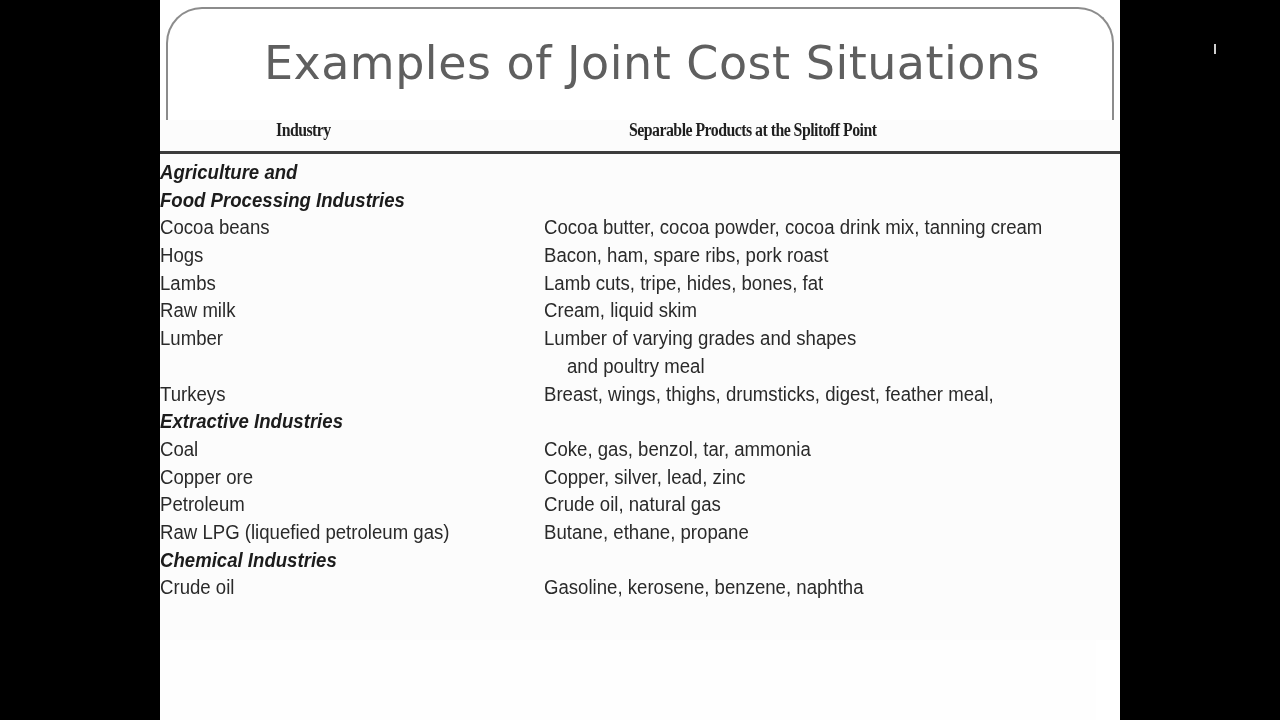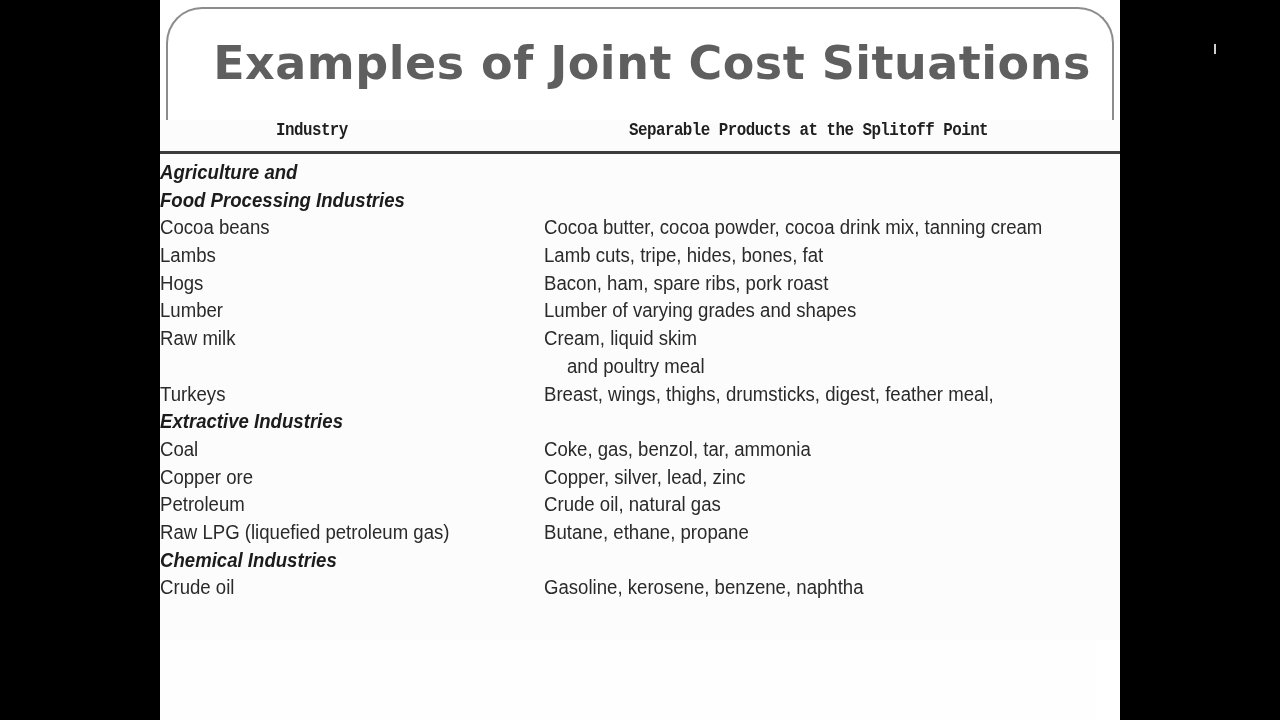--- a/index.html
+++ b/index.html
@@ -13,33 +13,33 @@
     .frame {
       position: absolute; left: 6px; top: 7px; width: 948px; height: 160px;
       border: 2px solid #8c8c8c; border-bottom: none;
       border-radius: 36px 36px 0 0;
     }
     .title {
       position: absolute; left: 0; top: 36px; width: 960px;
       text-align: center; padding-left: 24px;
       font-family: "DejaVu Sans", sans-serif;
       font-size: 46px; color: #5f5f5f; letter-spacing: 0.5px;
-      font-weight: bold;
+      font-weight: normal;
     }
     .table-img {
       position: absolute; left: 0; top: 120px; width: 960px; height: 520px;
       background: #fcfcfc;
     }
     .table-img .below {
       position: absolute; left: 0; top: 520px; width: 936px; height: 100px;
       background: #fefefe;
     }
     .thead {
       position: absolute; left: 0; top: 0; width: 960px; height: 34px;
-      font-family: Liberation Mono, monospace; font-weight: bold;
+      font-family: Liberation Serif, serif; font-weight: bold;
       font-size: 18px; color: #1f1f1f; letter-spacing: -0.6px;
       transform-origin: left top;
     }
     .thead .h1 { position: absolute; left: 116px; top: 0px; transform: scaleX(0.88); transform-origin: left top; }
     .thead .h2 { position: absolute; left: 469px; top: 0px; transform: scaleX(0.88); transform-origin: left top; }
     .rule {
       position: absolute; left: 0; top: 31px; width: 960px; height: 3px;
       background: #3c3c3c;
     }
     .rows { position: absolute; left: 0; top: 39px; width: 960px; }
@@ -77,34 +77,34 @@
         </div>
         <div class="row section">
           <span class="c1">Food Processing Industries</span>
           <span class="c2"></span>
         </div>
         <div class="row">
           <span class="c1">Cocoa beans</span>
           <span class="c2">Cocoa butter, cocoa powder, cocoa drink mix, tanning cream</span>
         </div>
         <div class="row">
+          <span class="c1">Hogs</span>
+          <span class="c2">Bacon, ham, spare ribs, pork roast</span>
+        </div>
+        <div class="row">
           <span class="c1">Lambs</span>
           <span class="c2">Lamb cuts, tripe, hides, bones, fat</span>
         </div>
         <div class="row">
-          <span class="c1">Hogs</span>
-          <span class="c2">Bacon, ham, spare ribs, pork roast</span>
+          <span class="c1">Raw milk</span>
+          <span class="c2">Cream, liquid skim</span>
         </div>
         <div class="row">
           <span class="c1">Lumber</span>
           <span class="c2">Lumber of varying grades and shapes</span>
-        </div>
-        <div class="row">
-          <span class="c1">Raw milk</span>
-          <span class="c2">Cream, liquid skim</span>
         </div>
         <div class="row cont">
           <span class="c1"></span>
           <span class="c2">and poultry meal</span>
         </div>
         <div class="row">
           <span class="c1">Turkeys</span>
           <span class="c2">Breast, wings, thighs, drumsticks, digest, feather meal,</span>
         </div>
         <div class="row section">

